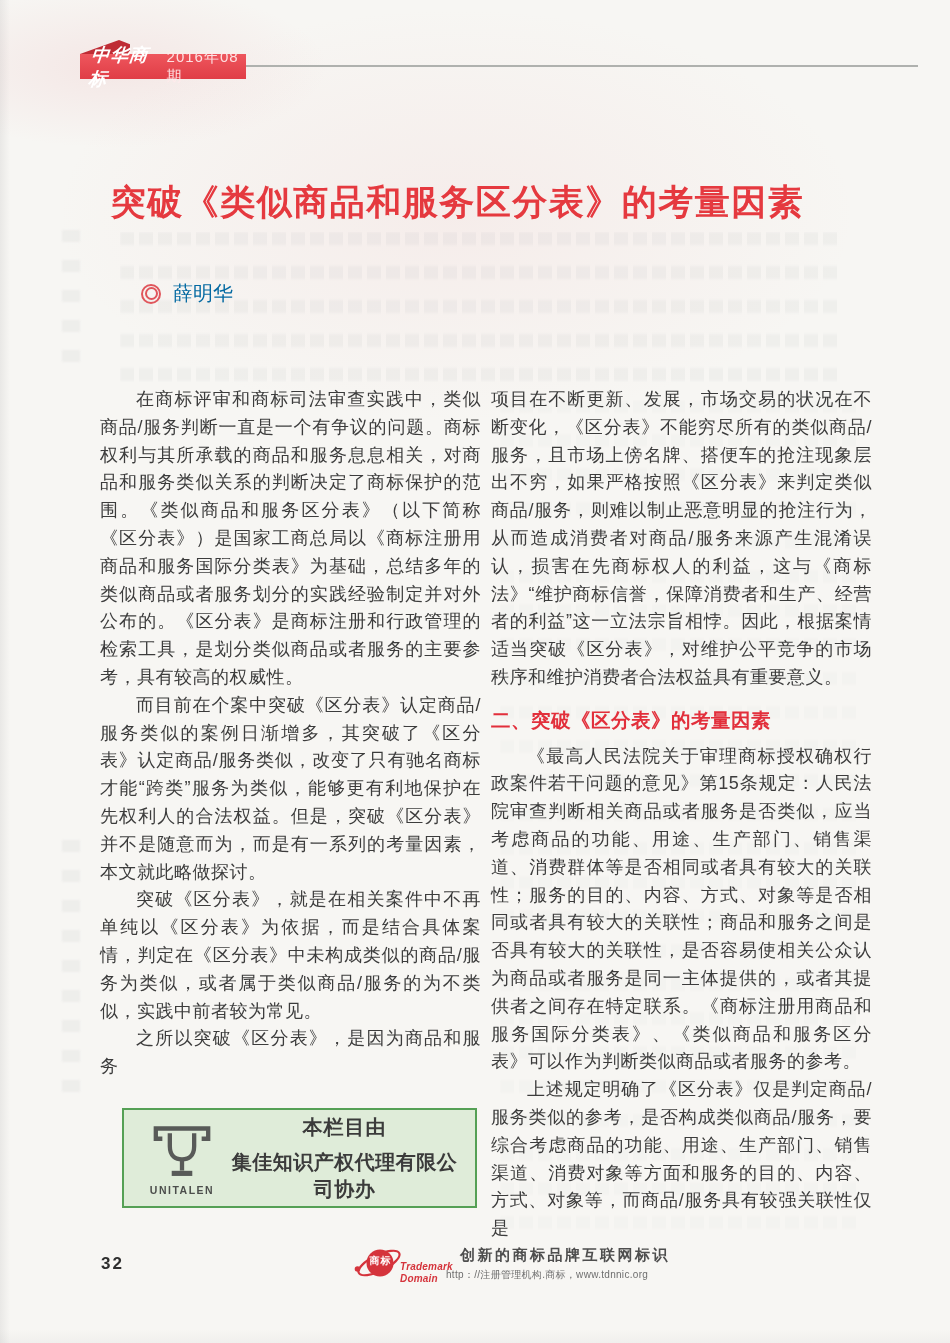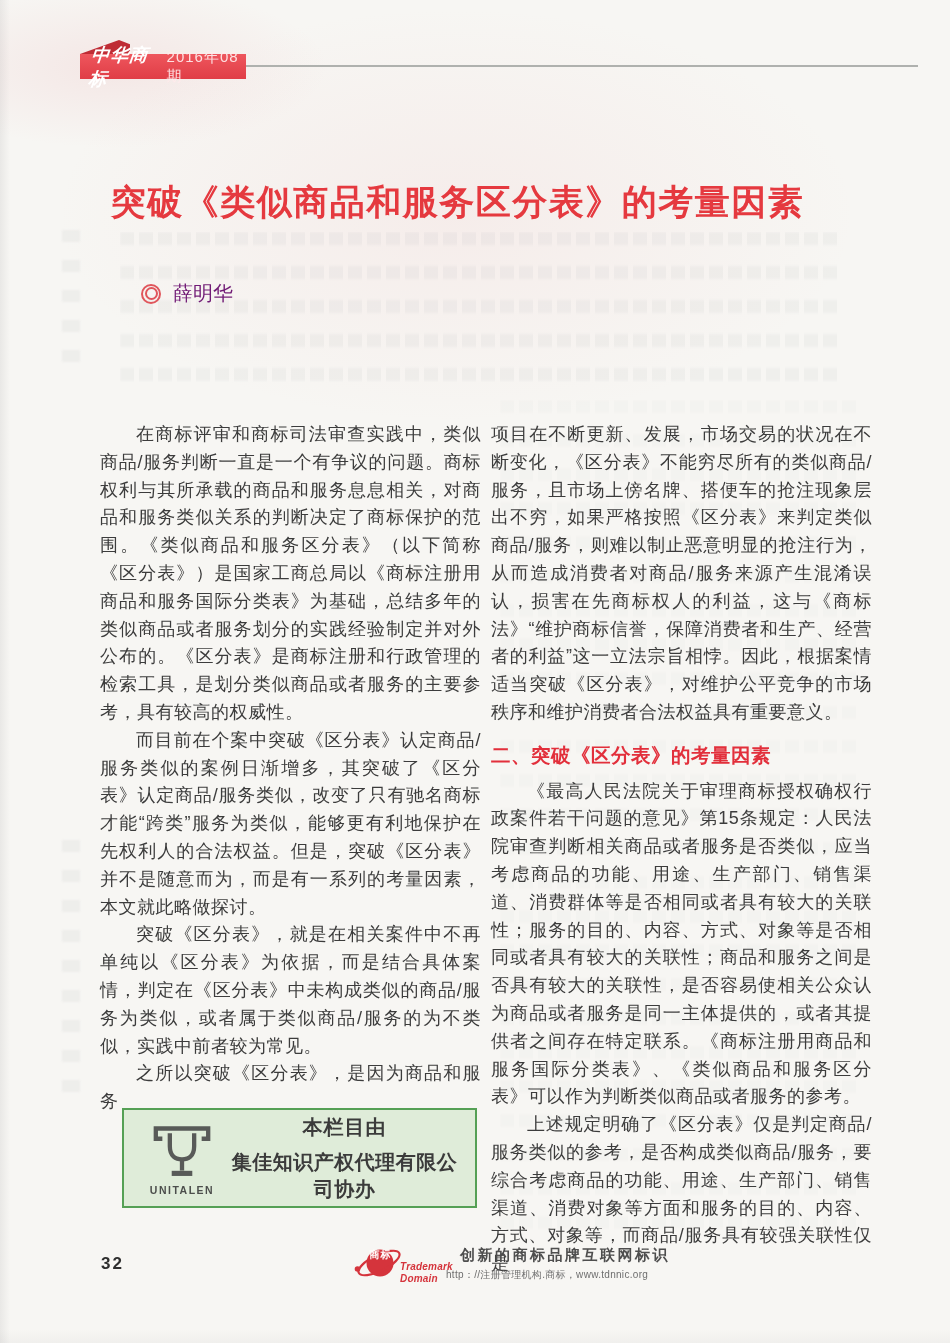--- a/index.html
+++ b/index.html
@@ -42,31 +42,31 @@
     color:#fff; font-family:"DejaVu Serif", serif; font-style:italic; font-weight:bold;
     font-size:18px; letter-spacing:1px; transform:skewX(-6deg);
   }
   .issue{ color:rgba(255,235,236,0.93); font-size:15px; letter-spacing:1px; }
   .rule{ position:absolute; left:246px; top:65px; width:672px; height:2px; background:#afb1ae; }
 
   .title{
     position:absolute; left:0; top:179px; width:915px; text-align:center;
     font-size:35px; font-weight:bold; color:#e5393f; letter-spacing:1.5px;
   }
-  .author{ position:absolute; left:141px; top:280px; font-size:20px; color:#701a75; display:flex; align-items:center; gap:12px; }
+  .author{ position:absolute; left:141px; top:280px; font-size:20px; color:#0369a1; display:flex; align-items:center; gap:12px; }
   .author-mark{
     width:20px; height:20px; border:2px solid #e0565c; border-radius:50%;
     display:inline-flex; align-items:center; justify-content:center;
   }
   .author-mark::after{ content:""; width:9px; height:9px; border:2px solid #e0565c; border-radius:50%; }
 
   .col{
     position:absolute; top:386px; width:381px;
     font-size:18px; line-height:27.8px; color:#3c3c3c;
-    text-align:justify; letter-spacing:0.5px;margin-top:35px;
+    text-align:justify; letter-spacing:0.5px;
   }
   .col-left{ left:100px; }
   .col-right{ left:491px; }
   .para{ text-indent:2em; }
   .para.cont{ text-indent:0; }
   .sec{ font-size:19.5px; font-weight:bold; color:#e22f3b; margin:15px 0 8px 0; letter-spacing:0.5px; }
 
   .sponsor{
     position:absolute; left:122px; top:1108px; width:355px; height:100px;
     background:#dfecd9; border:2px solid #55a055;
@@ -74,21 +74,21 @@
   }
   .sponsor-logo{ width:84px; text-align:center; color:#535553; }
   .sponsor-logo-text{ font-size:10.5px; font-weight:bold; letter-spacing:1.5px; color:#4c4e4c; margin-top:1px; }
   .sponsor-text{ flex:1; text-align:center; color:#3b3b3b; font-weight:bold; }
   .sponsor-line1{ font-size:20px; margin-bottom:8px; letter-spacing:1px; }
   .sponsor-line2{ font-size:20px; letter-spacing:0.5px; }
 
   .pagenum{ position:absolute; left:101px; top:1254px; font-size:17px; font-weight:bold; letter-spacing:2px; color:#2e2e2e; }
   .flogo{ position:absolute; left:354px; top:1241px; width:50px; height:46px; }
   .flogo-label{
-    position:absolute; left:12px; top:7px; width:29px; text-align:center;
+    position:absolute; left:12px; top:13px; width:29px; text-align:center;
     color:#fff; font-size:10px; font-weight:bold; letter-spacing:1px;
   }
   .fbrand{
     position:absolute; left:400px; top:1261px; font-size:10px; font-weight:bold; font-style:italic;
     color:#d5343c; white-space:pre-line; line-height:1.2; letter-spacing:0.2px;
   }
   .ftagline{ position:absolute; left:460px; top:1246px; font-size:15px; font-weight:bold; color:#4e4e4e; letter-spacing:2.5px; }
   .furl{ position:absolute; left:446px; top:1268px; font-size:10px; color:#6e6e6e; letter-spacing:0.3px; }
 </style>
 </head>

